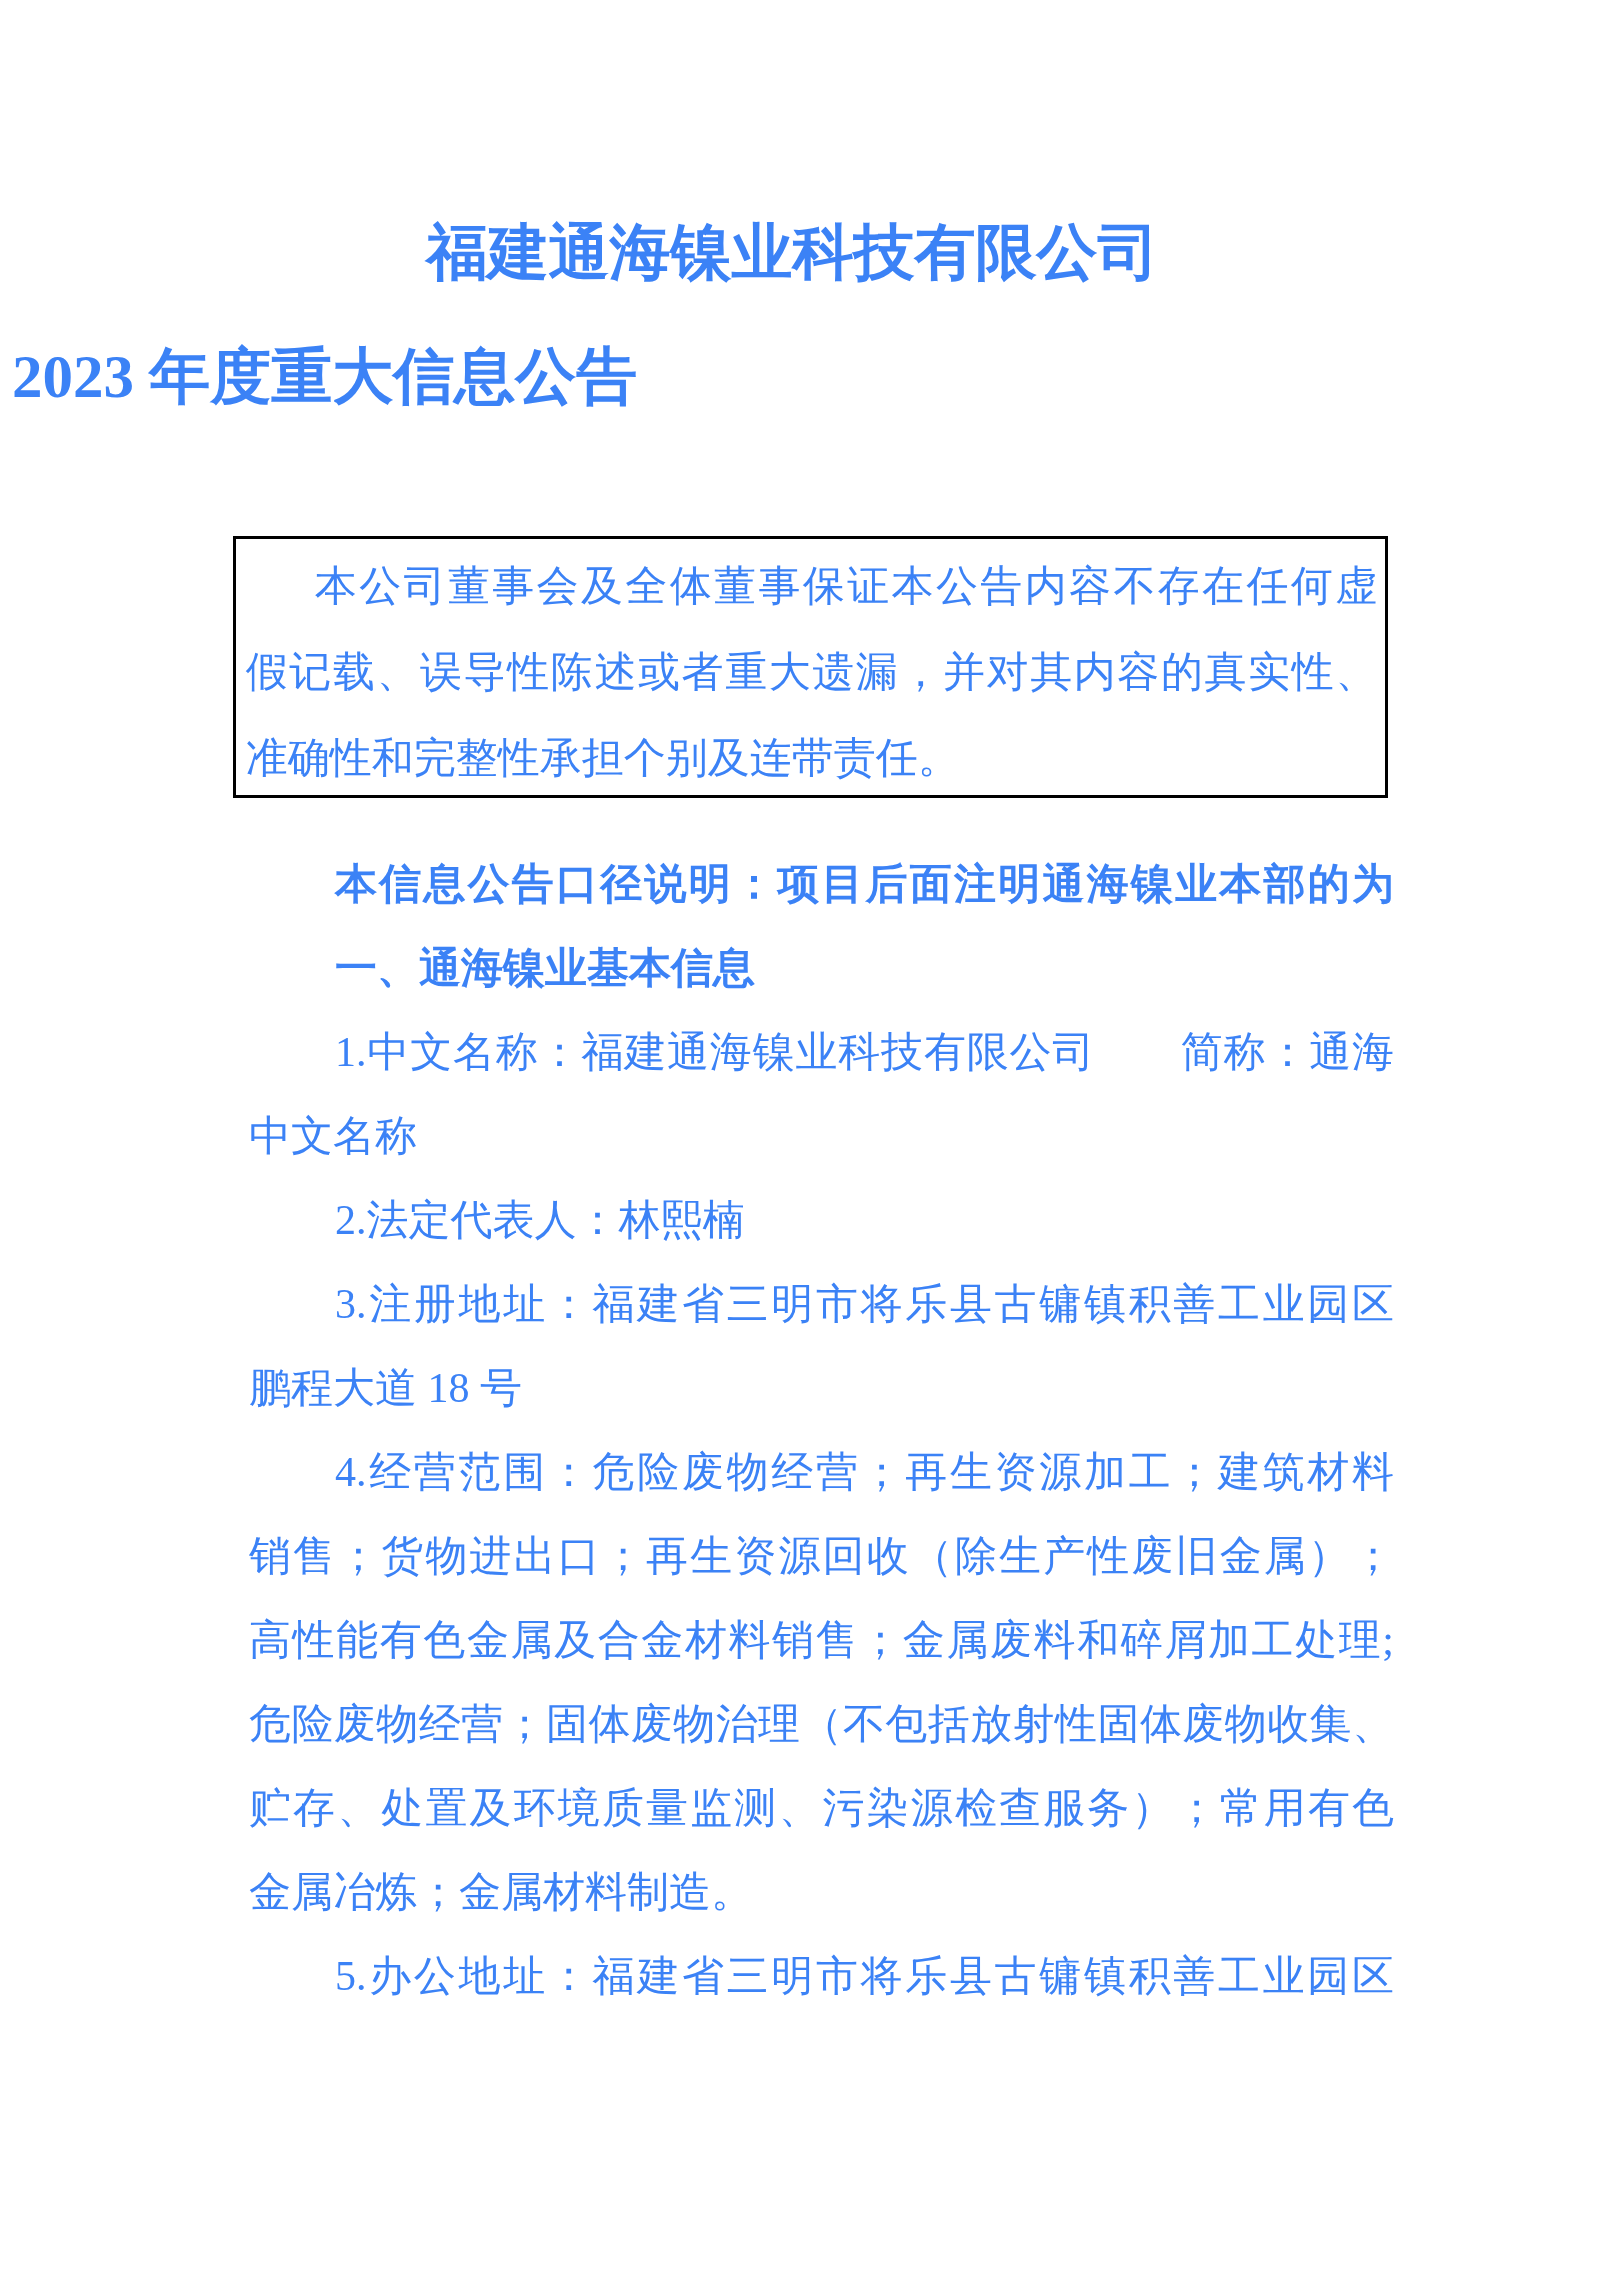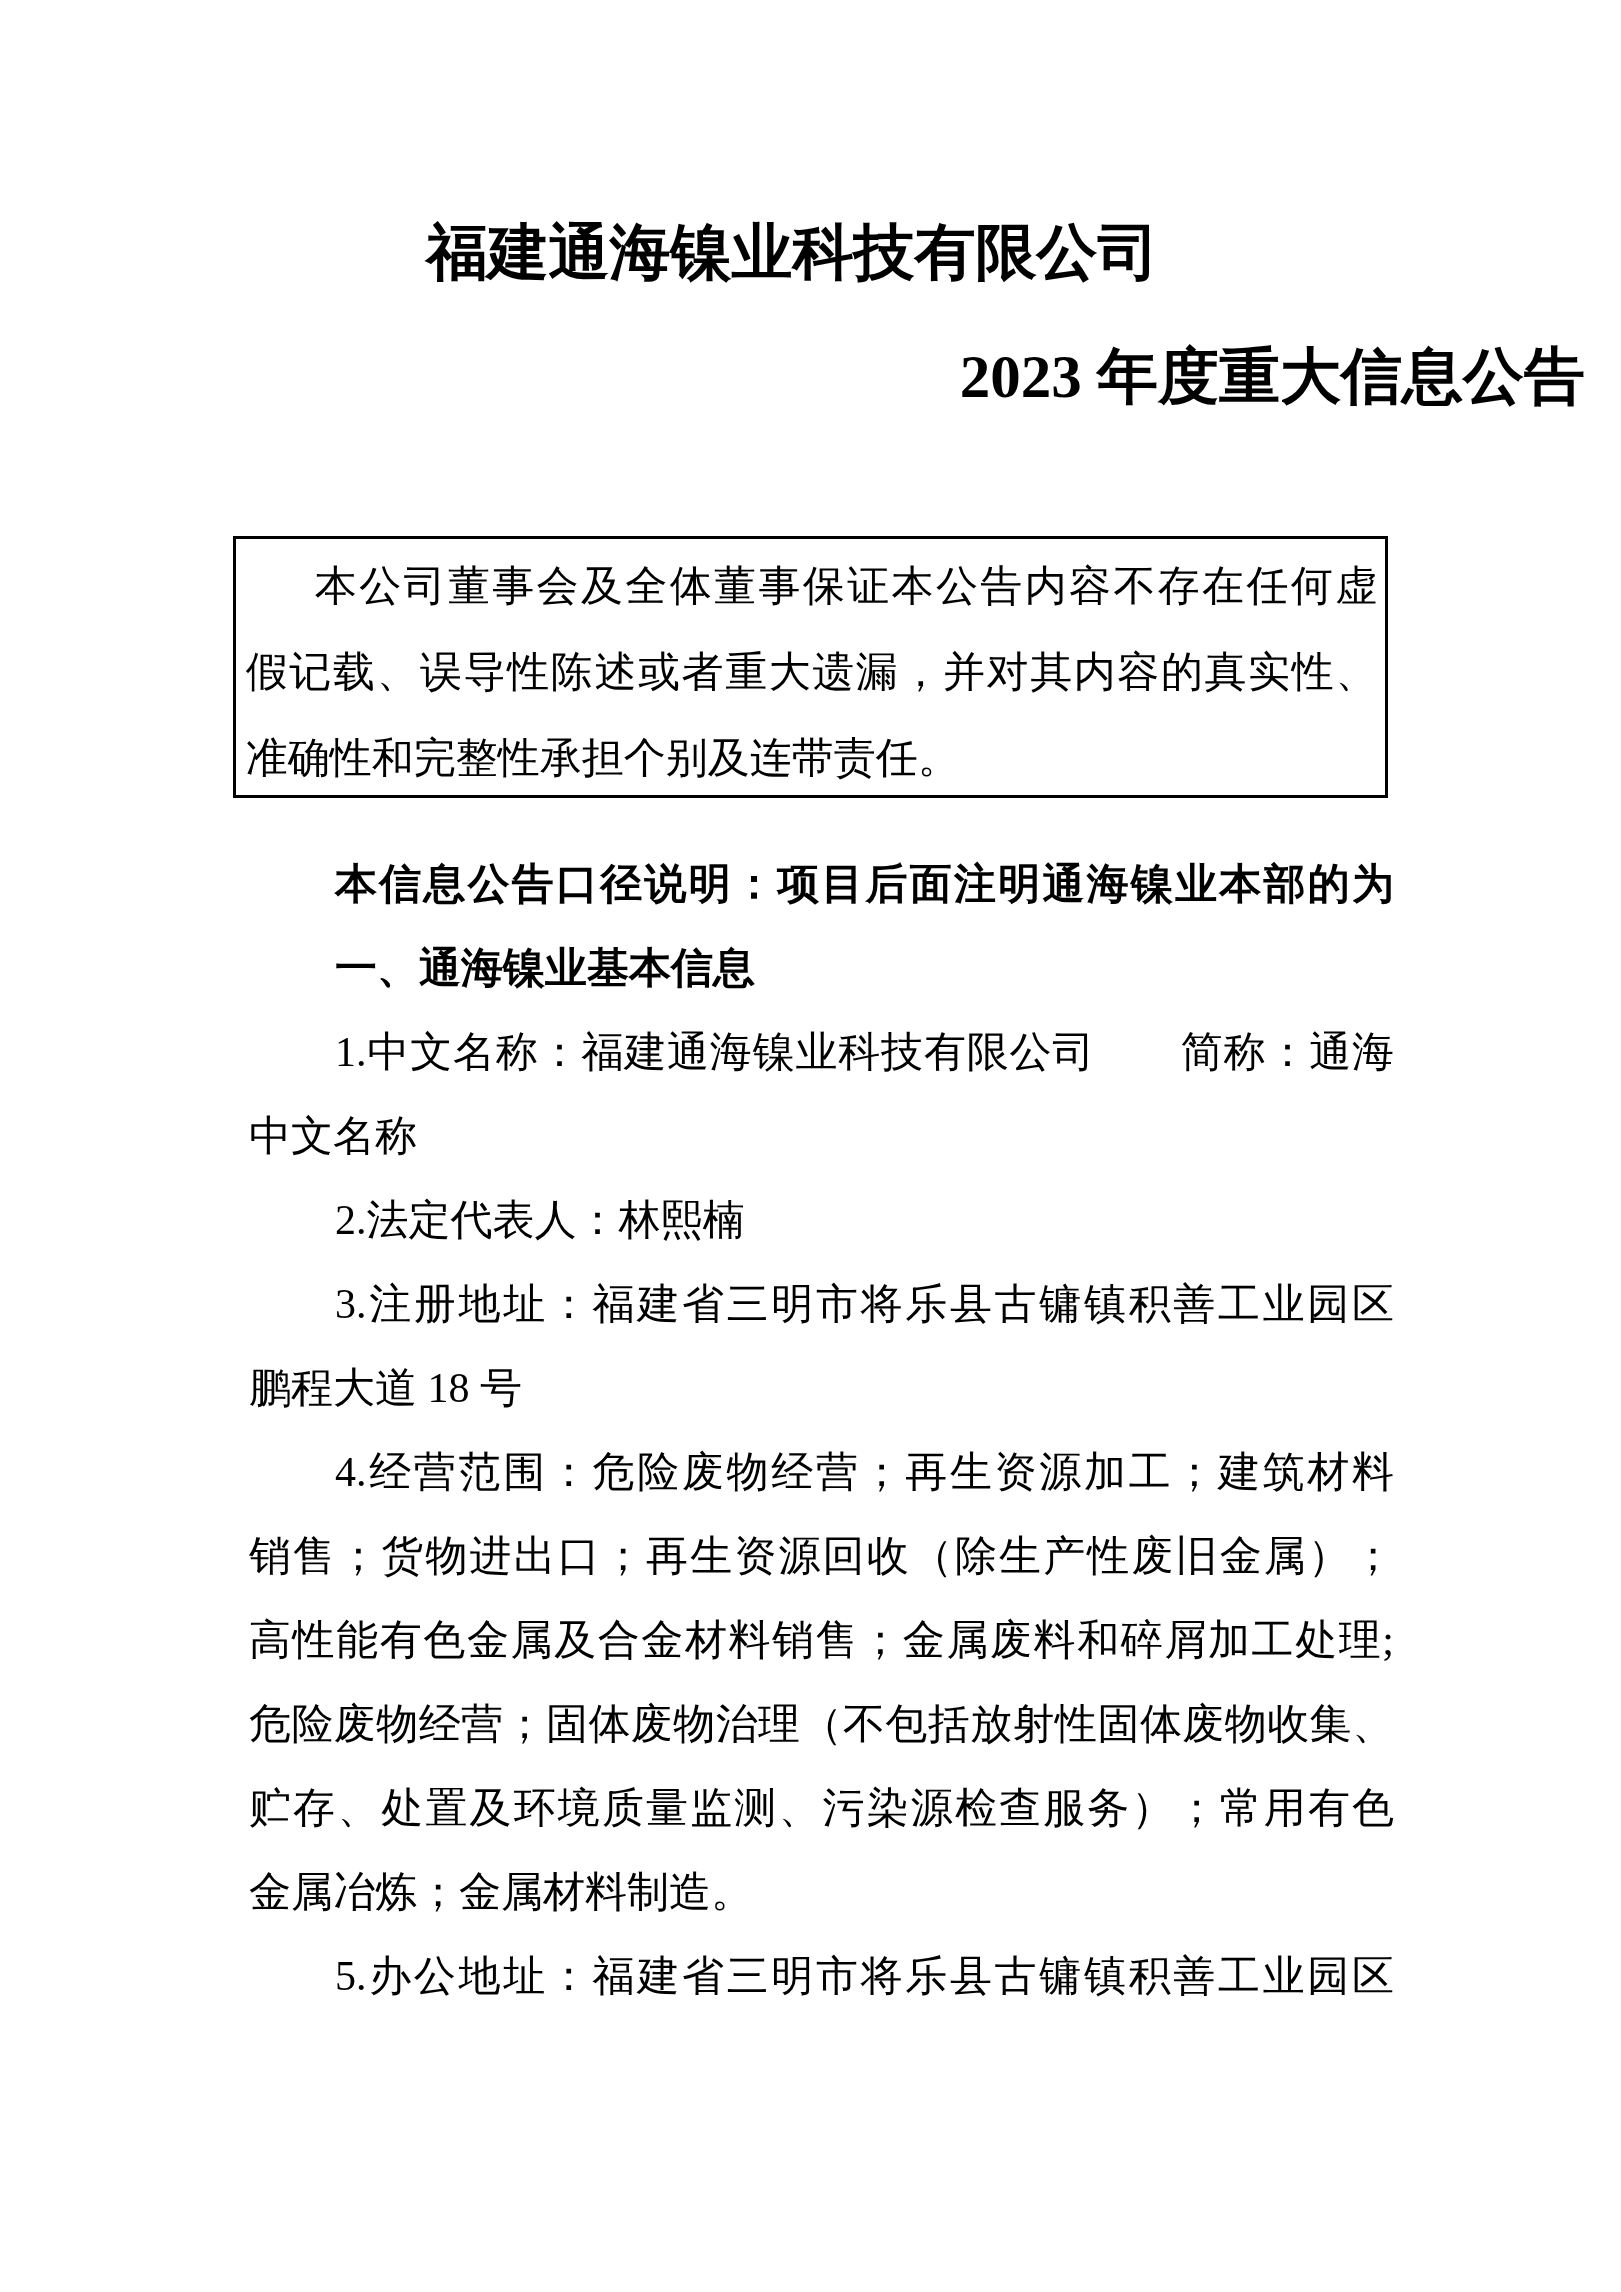--- a/index.html
+++ b/index.html
@@ -5,45 +5,46 @@
   html, body {
     margin: 0;
     padding: 0;
     background: #ffffff;
   }
   .page {
     position: relative;
     width: 1585px;
     height: 2293px;
     background: #ffffff;
-    color: #000000;
+    color: #3b82f6;
     font-family: "Liberation Serif", "DejaVu Serif", serif;
     overflow: hidden;
   }
   .doc-title {
     position: absolute;
     left: 0;
     width: 100%;
     top: 217px;
     text-align: center;
     font-size: 61px;
     font-weight: bold;
     line-height: 71px;
     white-space: nowrap;
   }
   .doc-subtitle {
     position: absolute;
     left: 0;
     width: 100%;
     top: 341px;
-    text-align: right;
+    text-align: left;
     font-size: 61px;
     font-weight: bold;
     line-height: 71px;
     white-space: nowrap;
+    padding-left: 12px;
   }
   .disclaimer-box {
     position: absolute;
     left: 233px;
     top: 500px;
     width: 1155px;
     height: 262px;
     box-sizing: border-box;
     border: 3.9px solid #000000;
     padding: 3.9px 7.8px 0 9.8px;

